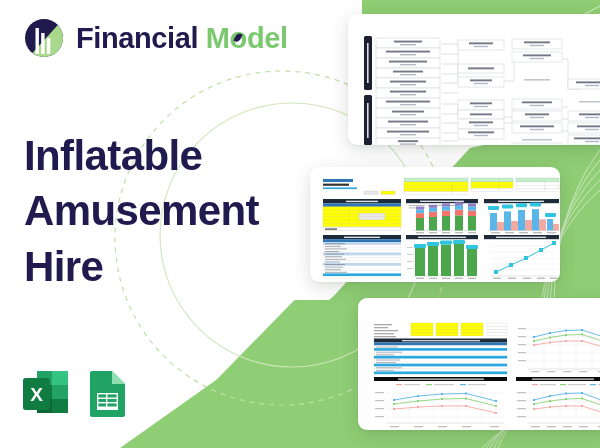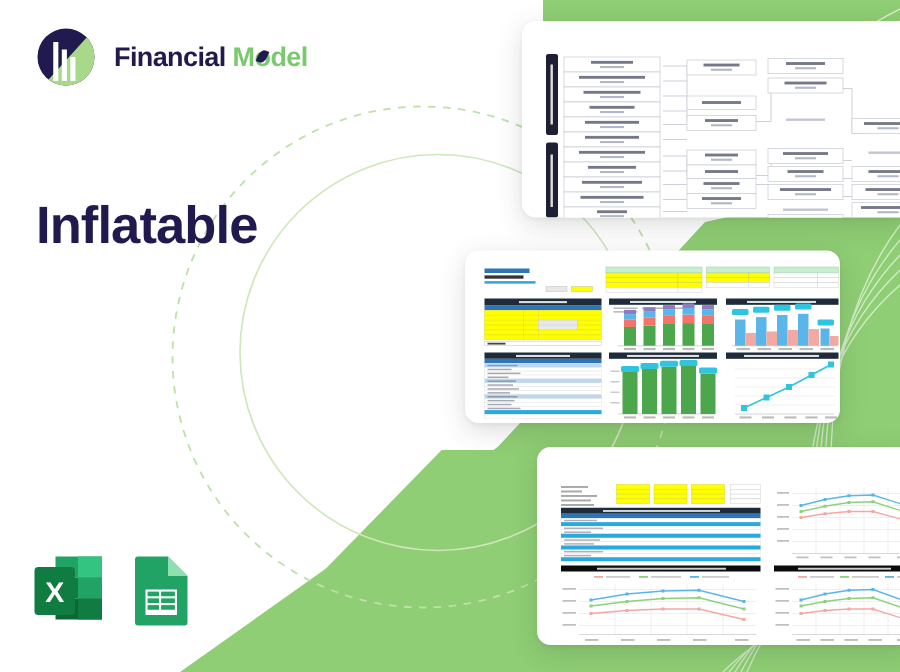--- a/index.html
+++ b/index.html
@@ -11,32 +11,32 @@
     position:relative;
   }
   .stage { position:absolute; inset:0; width:600px; height:448px; overflow:hidden; background:#fff; }
 
   
   .bg-svg { position:absolute; inset:0; width:600px; height:448px; }
 
   
   .brand { position:absolute; left:23px; top:17px; display:flex; align-items:center; gap:11px; z-index:12;}
   .brand-mark { width:42px; height:42px; position:relative; }
-  .brand-text { font-size:18px; font-weight:bold; letter-spacing:-0.4px; white-space:nowrap; }
+  .brand-text { font-size:29px; font-weight:bold; letter-spacing:-0.4px; white-space:nowrap; }
   .brand-text .t1 { color:#211a4e; }
   .brand-text .t2 { color:#7bc96f; }
   .brand-o { position:relative; display:inline-block; }
   .brand-o .leaf { position:absolute; width:6px; height:9px; left:50%; top:50%;
      transform:translate(-50%,-54%) rotate(24deg); background:#211a4e;
      border-radius:60% 0 60% 0; }
 
   
   .headline {
     position:absolute; left:24px; top:128px; width:250px; z-index:12;
-    color:#211a4e; font-size:35px; line-height:1.32; font-weight:bold;
+    color:#211a4e; font-size:42px; line-height:1.32; font-weight:bold;
     letter-spacing:-0.6px;
   }
 
   
   .formats { position:absolute; left:22px; top:367px; display:flex; gap:15px; z-index:12;}
   .fmt { width:47px; height:52px; position:relative; }
 
   
   .card {
     position:absolute; background:#fff; border-radius:9px;
@@ -127,20 +127,22 @@
         </g>
       </svg>
     </div>
     <div class="brand-text">
       <span class="t1">Financial</span><span>&nbsp;</span><span class="t2"><span>M<span class="brand-o">o<span class="leaf"></span></span>del</span></span>
     </div>
   </div>
 
   <div class="headline">
     <div>Inflatable</div>
+    <div>Amusement</div>
+    <div>Hire</div>
   </div>
 
   <div class="formats">
     <div class="fmt" title="Microsoft Excel">
       <svg viewBox="0 0 47 52" width="47" height="52">
         <rect x="15" y="4" width="31" height="14" fill="#21a366"></rect>
         <rect x="15" y="18" width="31" height="14" fill="#107c41"></rect>
         <rect x="15" y="32" width="31" height="14" fill="#0d6634"></rect>
         <rect x="30" y="4" width="16" height="14" fill="#33c481"></rect>
         <rect x="30" y="18" width="16" height="14" fill="#21a366"></rect>

